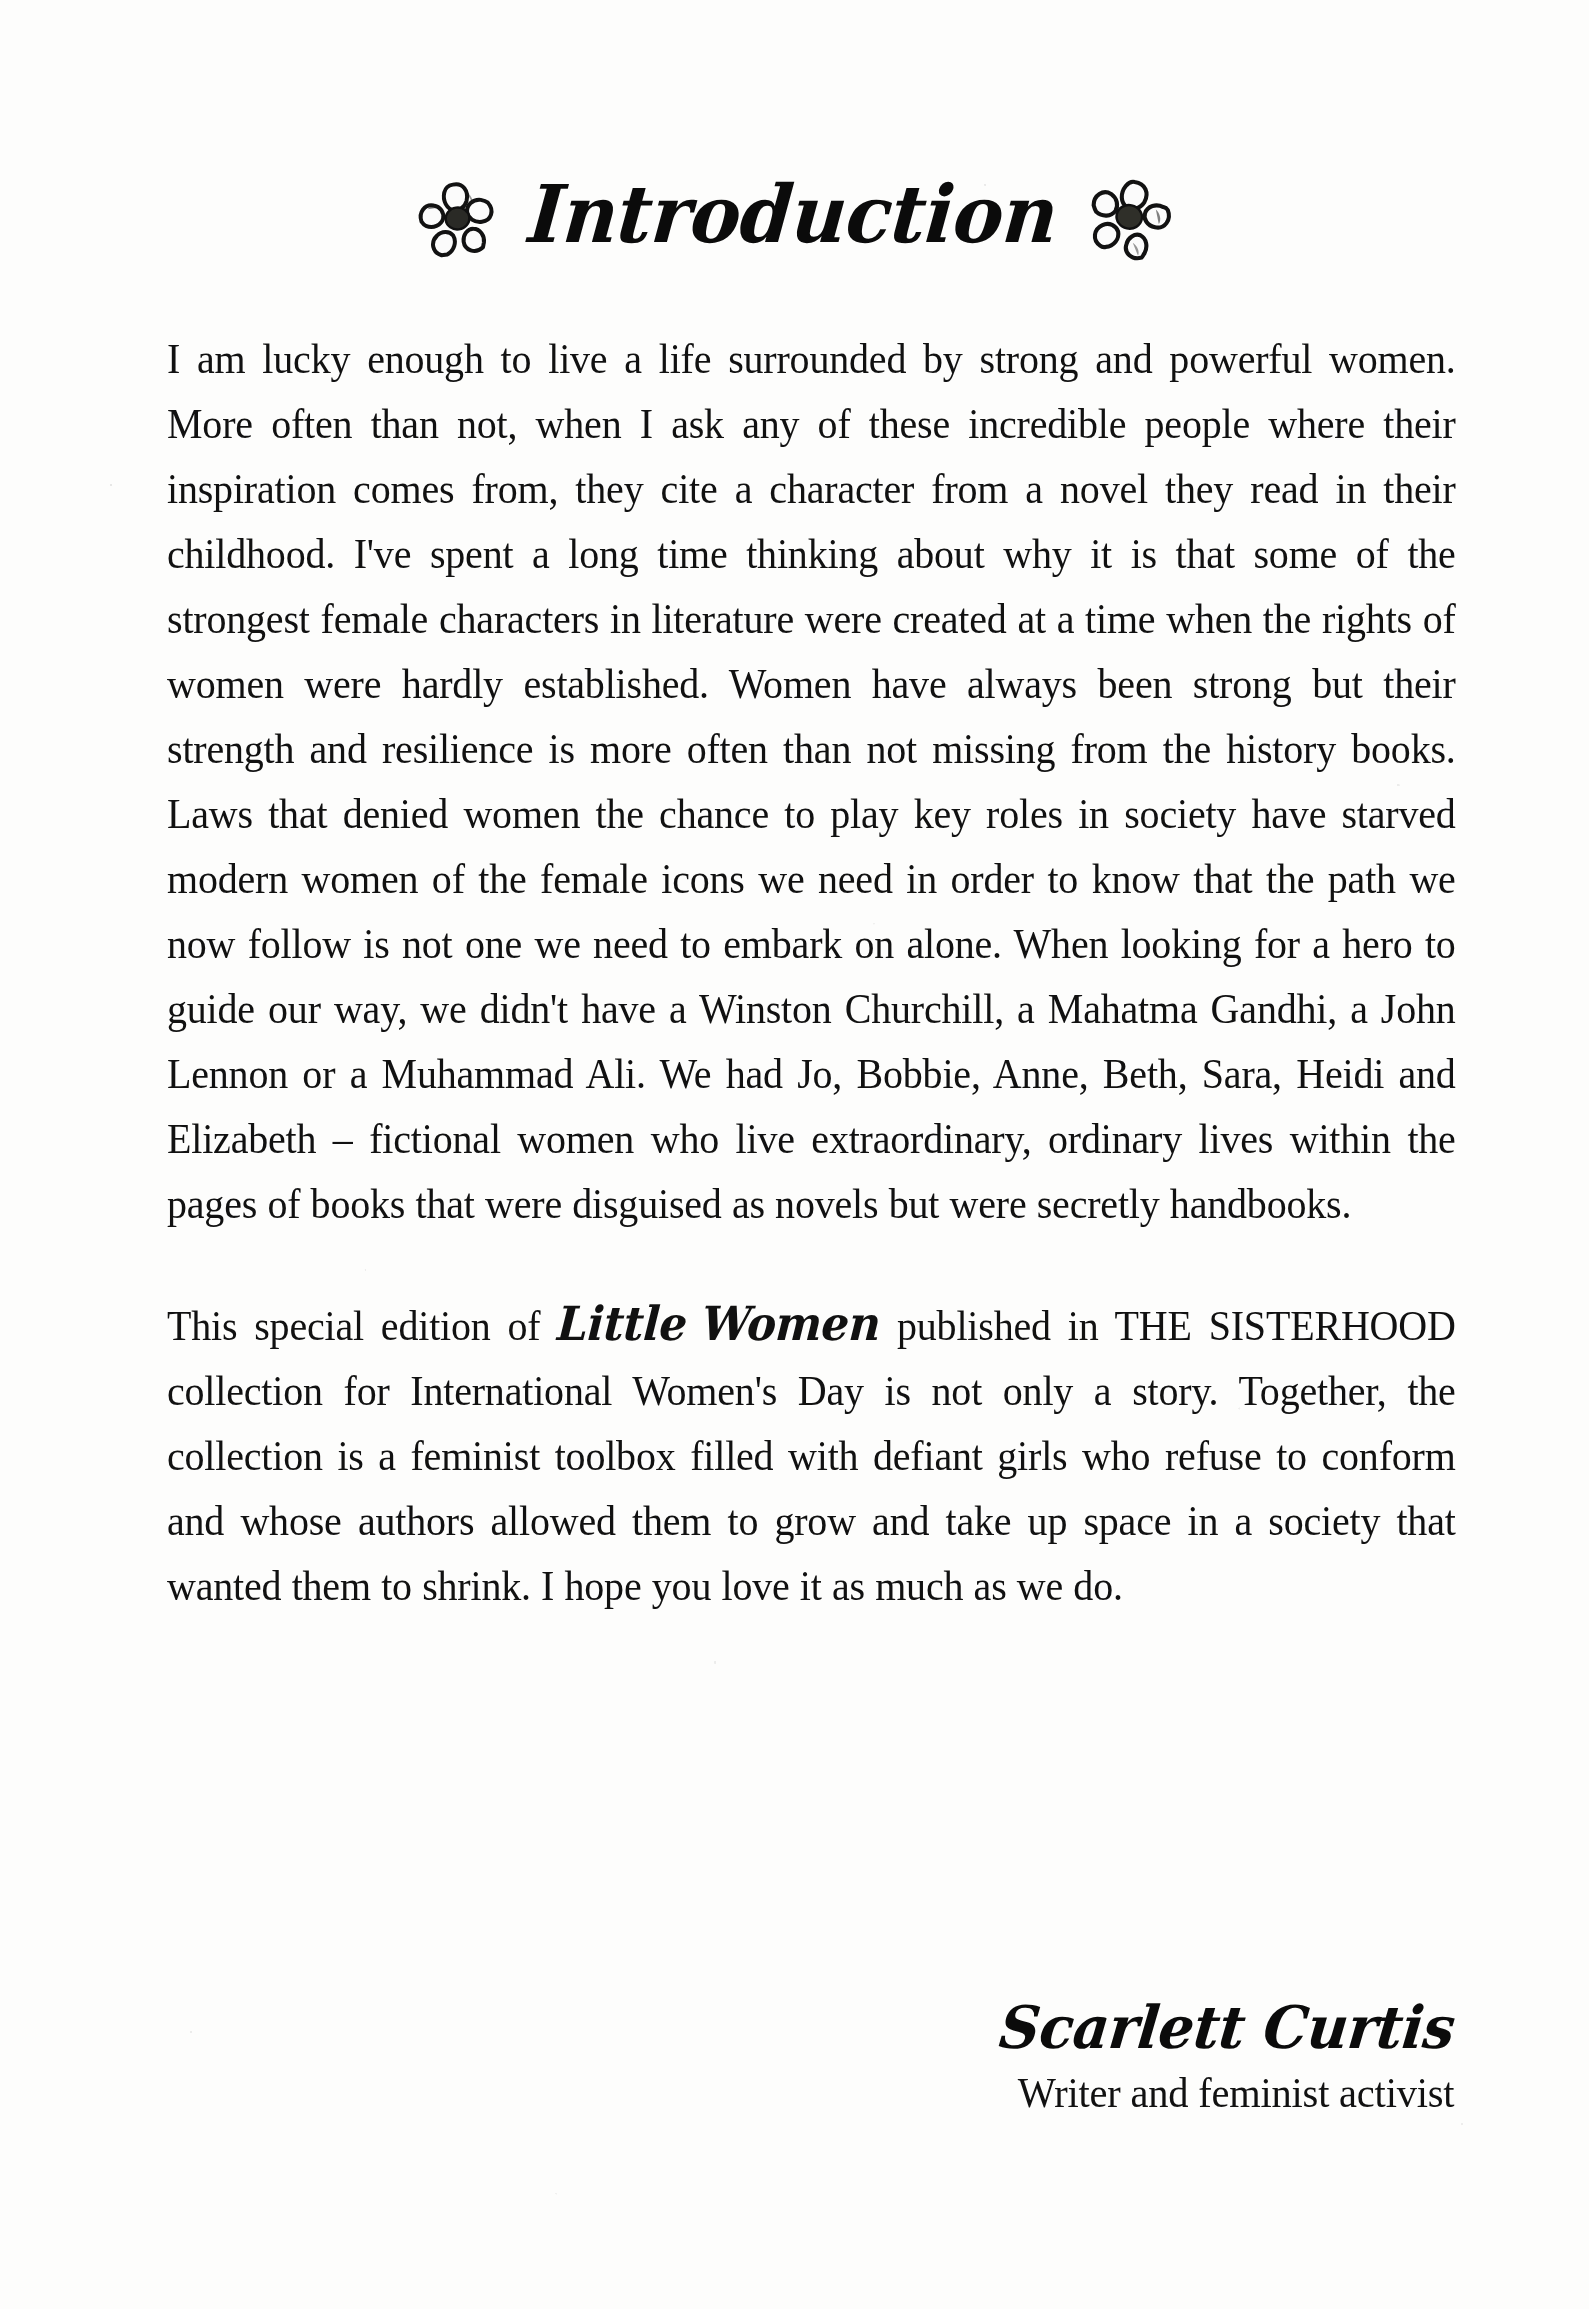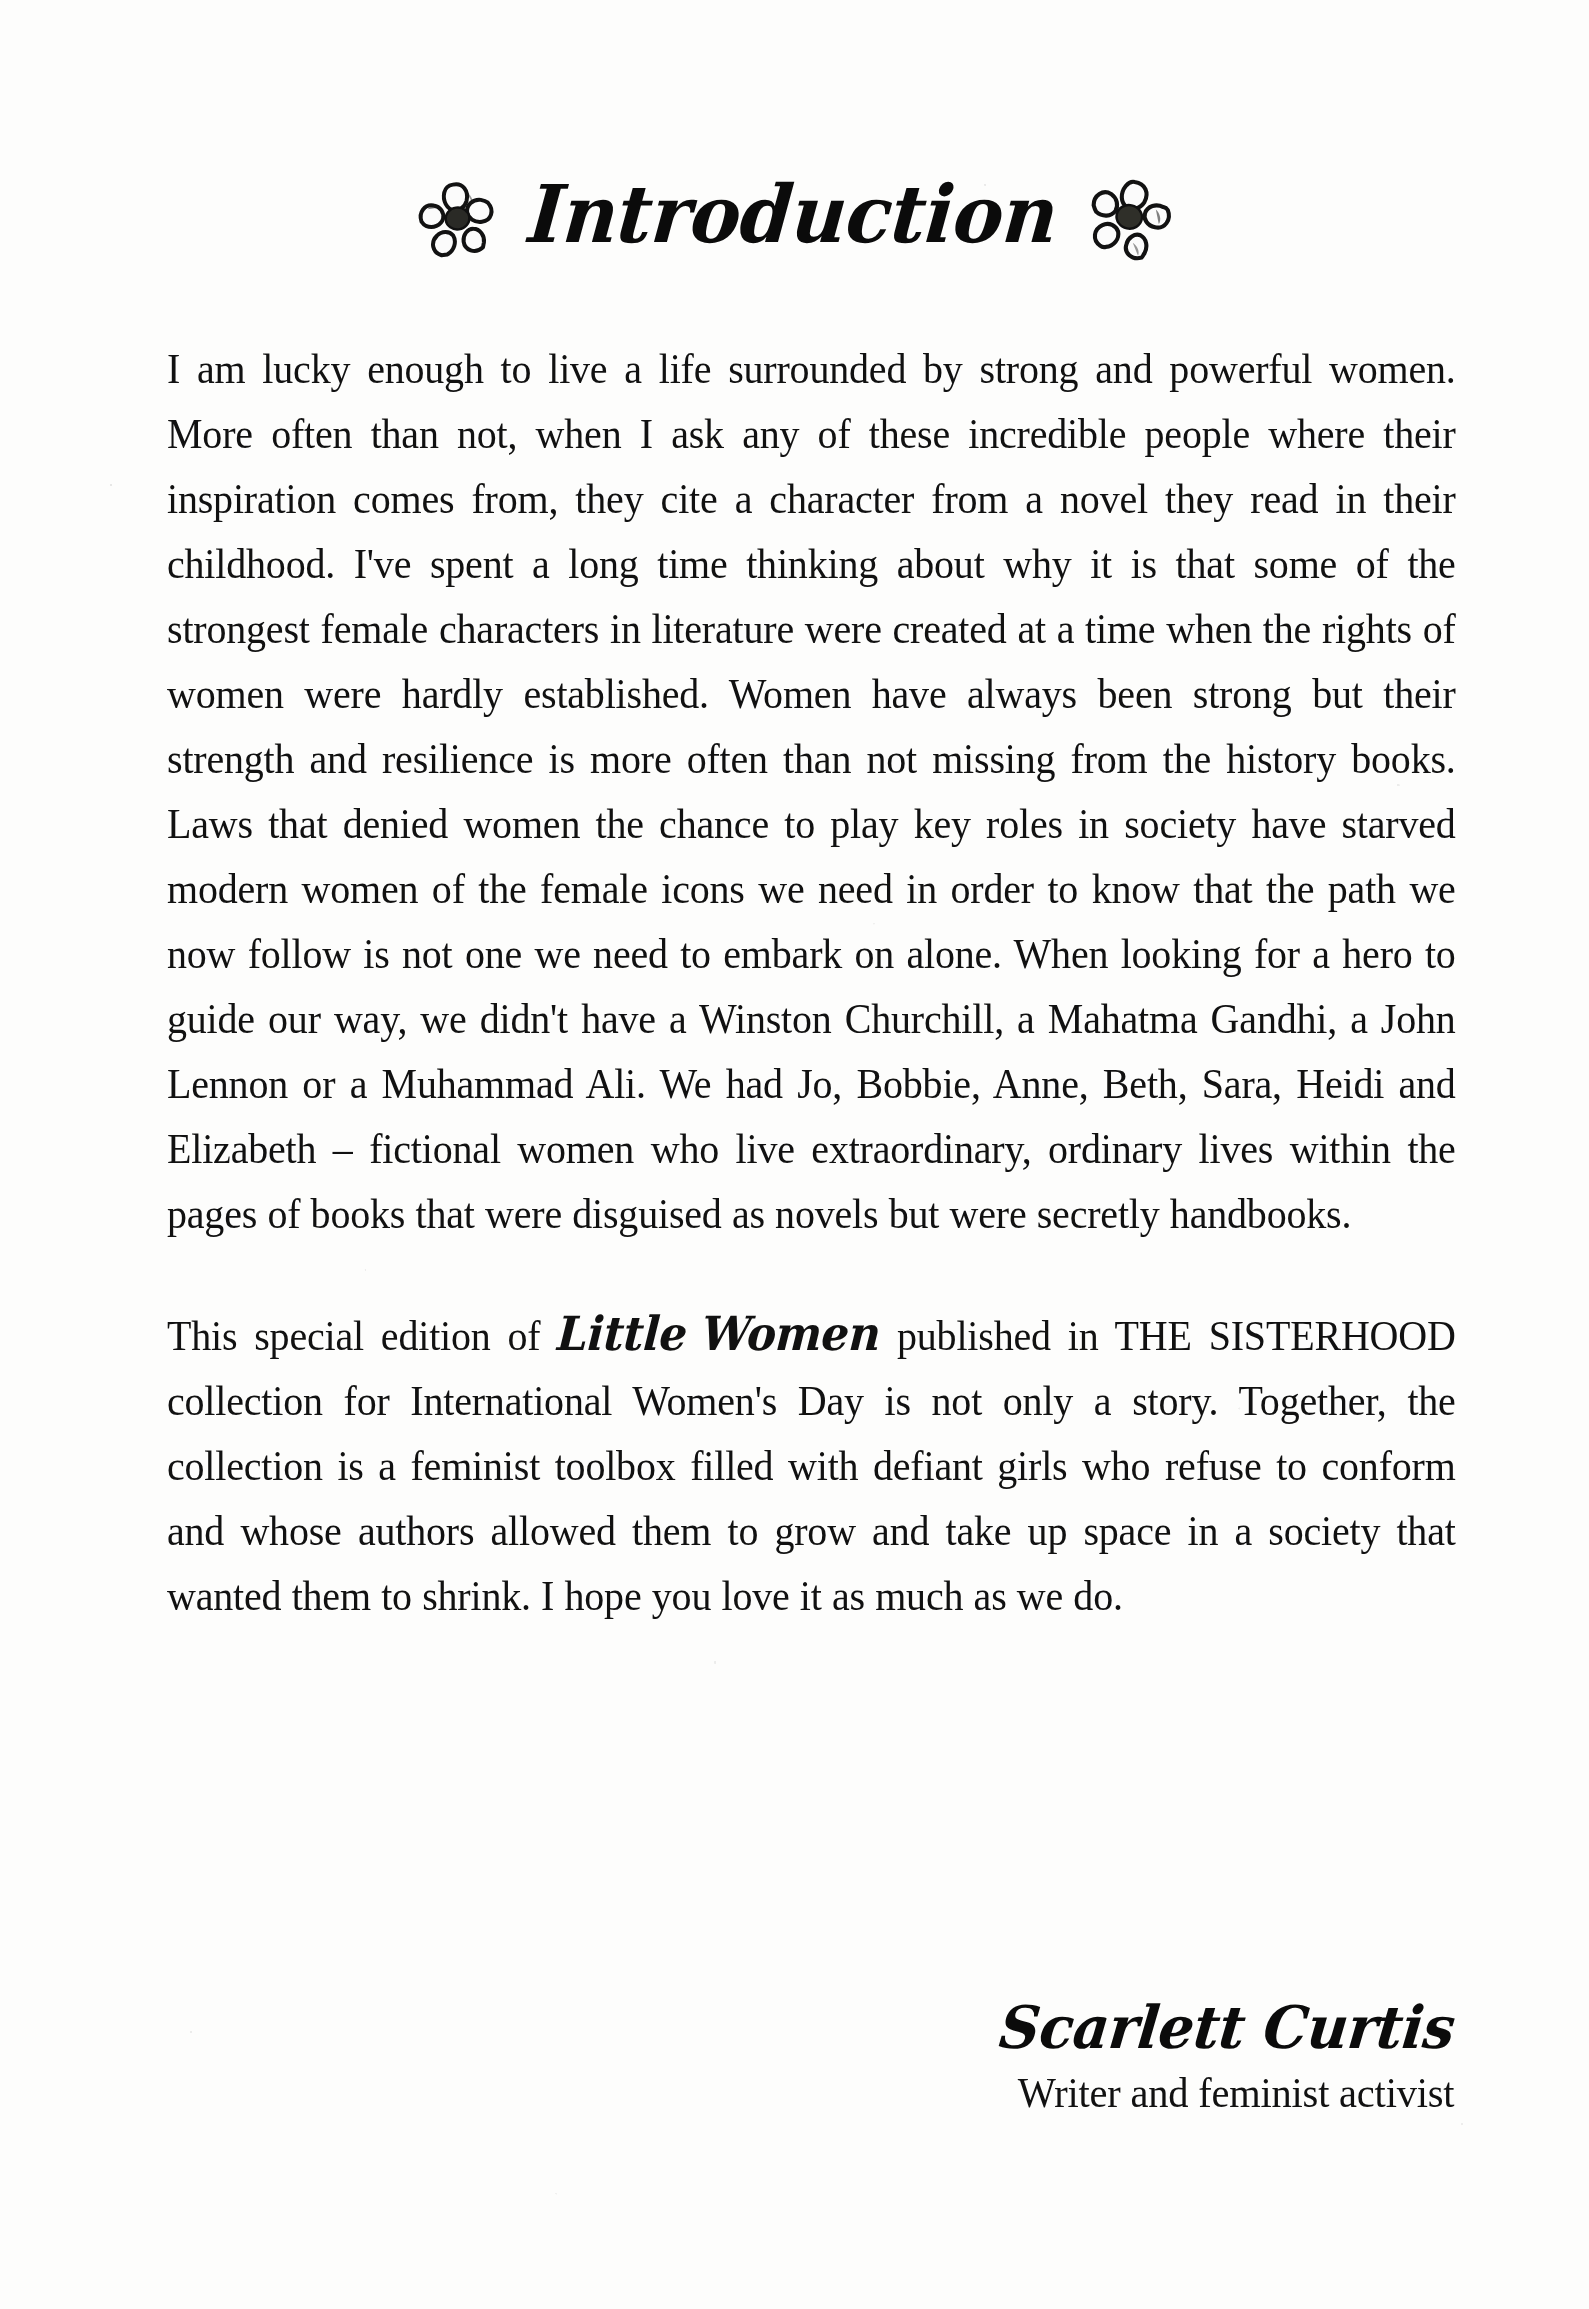--- a/index.html
+++ b/index.html
@@ -68,21 +68,21 @@
     color: #0b0b0b;
     transform: skewX(-5deg) scaleY(1.06);
     white-space: nowrap;
     padding-bottom: 5.5px;
   }
 
   
   .body-block {
     position: absolute;
     left: 167px;
-    top: 336px;
+    top: 326px;
     width: 1289px;
   }
 
   p.para {
     margin: 0;
     text-align: justify;
     text-justify: inter-word;
     font-size: 43px;
     line-height: 65px;
     letter-spacing: -0.2px;

